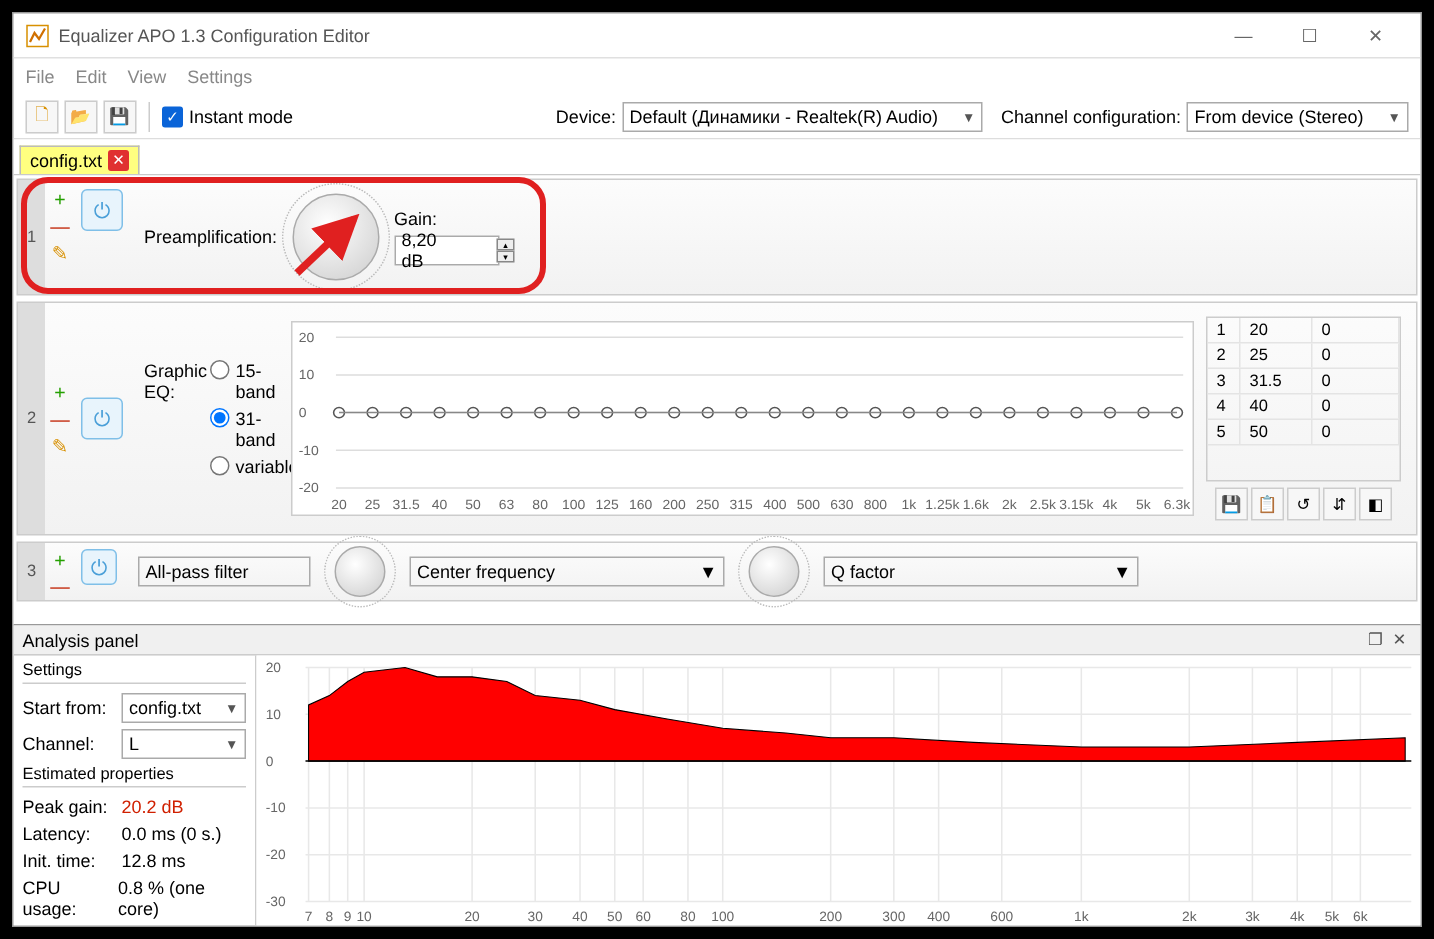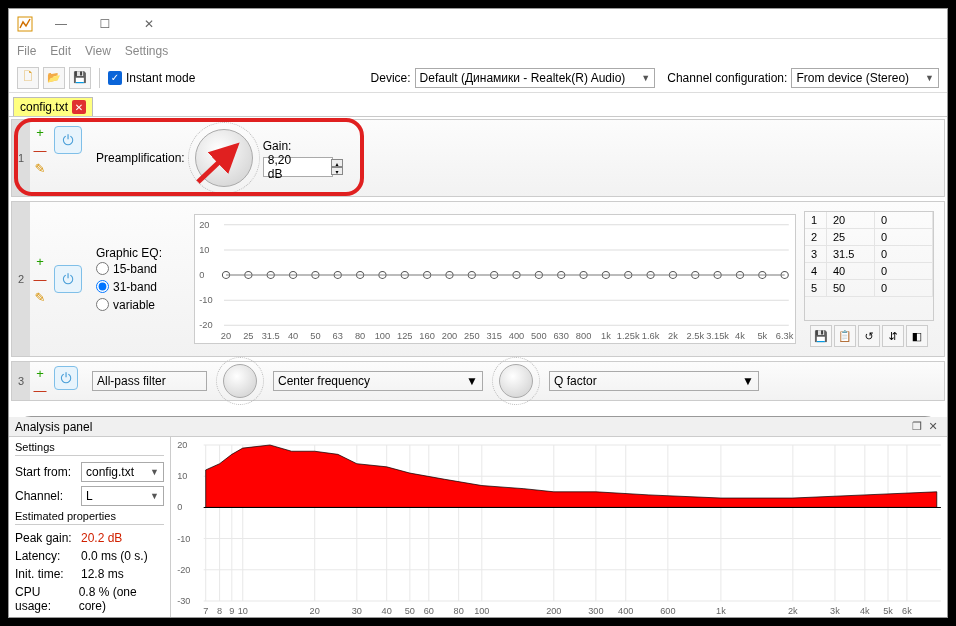--- a/index.html
+++ b/index.html
@@ -36,21 +36,21 @@
 .spinner .sbtns{display:flex;flex-direction:column;margin-left:auto;}
 .spinner .sbtns div{width:12px;height:8px;border:1px solid #888;background:#eee;font-size:6px;display:flex;align-items:center;justify-content:center;cursor:pointer;}
 .eq-radios{display:flex;flex-direction:column;gap:4px;font-size:11px;}
 .eq-radios label{display:flex;align-items:flex-start;gap:4px;cursor:pointer;}
 .eq-radios input{margin:0;}
 .eqgraph{flex:1;height:130px;background:#fff;border:1px solid #ccc;}
 .freqtable{width:130px;border:1px solid #ccc;height:110px;}
 .freqtable .tr{display:flex;border-bottom:1px solid #e4e4e4;}
 .freqtable .td{padding:2px 6px;font-size:11px;border-right:1px solid #e4e4e4;}
 .row3-combo{border:1px solid #aaa;height:20px;width:210px;display:flex;align-items:center;padding:0 4px;gap:4px;cursor:pointer;}
-.analysis{border-top:1px solid #999;border-radius:22px;}
+.analysis{border-top:1px solid #999;}
 .analysis-title{background:#f0f0f0;height:20px;display:flex;align-items:center;padding:0 6px;border-bottom:1px solid #ccc;}
 .analysis-title .spacer{flex:1;}
 .analysis-title .btn{width:16px;height:16px;display:flex;align-items:center;justify-content:center;font-size:11px;cursor:pointer;color:#555;}
 .analysis-body{display:flex;height:180px;}
 .analysis-side{width:162px;border-right:1px solid #ccc;padding:4px 6px;display:flex;flex-direction:column;gap:4px;}
 .analysis-side .hdr{font-size:11px;border-bottom:1px solid #ccc;padding-bottom:2px;margin-bottom:2px;}
 .analysis-side .line{display:flex;align-items:center;gap:4px;font-size:11px;}
 .analysis-side .line .lbl{width:62px;}
 .analysis-side .val{flex:1;}
 .redhl{border:4px solid #e02020;border-radius:18px;position:absolute;pointer-events:none;}
@@ -60,20 +60,21 @@
 </head>
 <body>
 
 <div class="frame">
 
   <div class="titlebar">
     <svg class="icon" viewBox="0 0 16 16">
         <rect x="1" y="1" width="14" height="14" fill="#fff" stroke="#d89000"></rect>
         <path d="M3 12 L6 6 L9 10 L13 3" stroke="#d07000" fill="none" stroke-width="1.5"></path>
       </svg>
+    <span class="title">Equalizer APO 1.3 Configuration Editor</span>
     <div class="winbtn">—</div>
     <div class="winbtn">☐</div>
     <div class="winbtn">✕</div>
   </div>
 
   <div class="menubar">
     <span class="item">File</span>
     <span class="item">Edit</span>
     <span class="item">View</span>
     <span class="item">Settings</span>
@@ -147,21 +148,21 @@
       <div class="rownum">2</div>
       <div class="rowbtns" style="justify-content:center">
         <div class="b" style="color:#24a000">+</div>
         <div class="b" style="color:#c02000">—</div>
         <div class="b" style="color:#d89000">✎</div>
       </div>
       <div style="display:flex;flex-direction:column;align-items:center;justify-content:center">
         <div class="powerbtn">⏻</div>
       </div>
       <div class="row-body" style="gap:8px">
-        <div style="display:flex;flex-direction:column;gap:2px;width:90px">
+        <div style="display:flex;gap:2px;width:90px">
           <span>Graphic EQ:</span>
           <div class="eq-radios">
             <label>
                 <input type="radio" name="b" style="">
                 <span>15-band</span>
               </label>
             <label>
                 <input type="radio" name="b" checked="" style="">
                 <span>31-band</span>
               </label>

